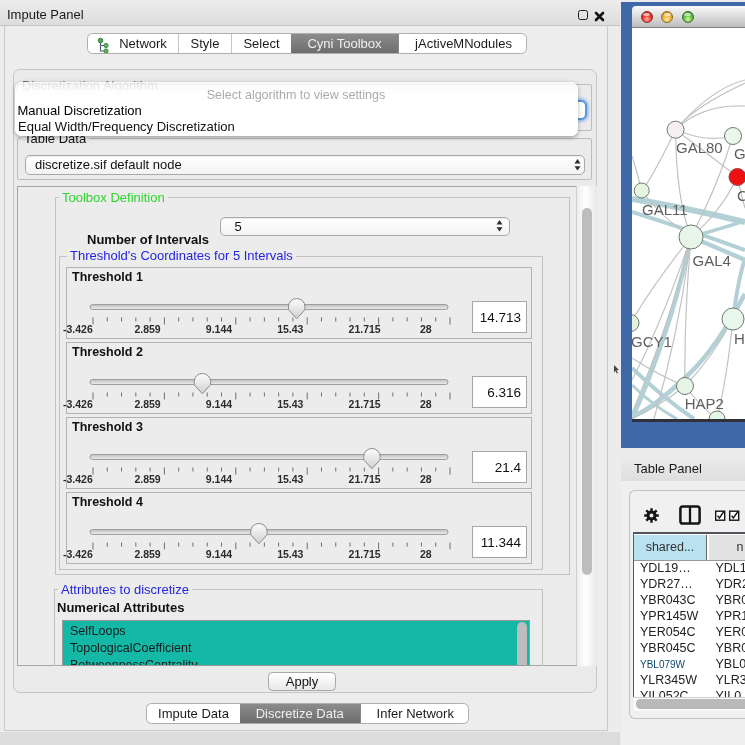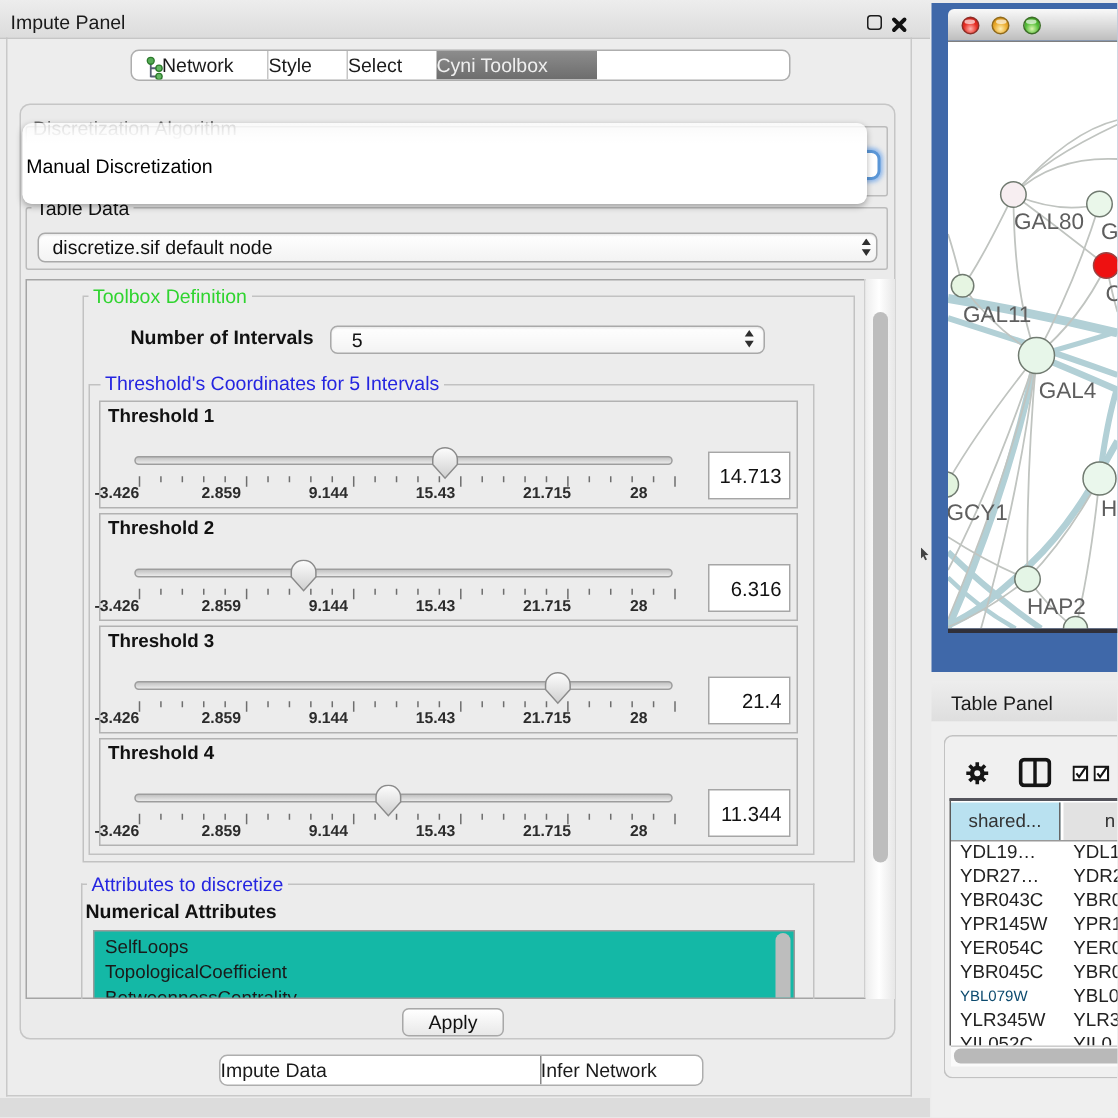--- a/index.html
+++ b/index.html
@@ -1,19 +1,19 @@
 <!DOCTYPE html>
 <html><head><meta charset="utf-8">
 <style>
 *{margin:0;padding:0;box-sizing:border-box}
 html,body{width:745px;height:745px;overflow:hidden}
 body{position:relative;background:#ececec;font-family:"Liberation Sans",sans-serif;-webkit-font-smoothing:antialiased}
 .ab{position:absolute}
 .t13{font-size:13px;color:#1a1a1a}
-.seg{position:absolute;top:0;height:100%;color:#1a1a1a;font-size:13px;line-height:20px}
+.seg{position:absolute;top:0;height:100%;text-align:center;color:#1a1a1a;font-size:13px;line-height:20px}
 .segsep{border-left:1px solid #c6c6c6}
 .dark{background:linear-gradient(#8c8c8c,#6d6d6d);color:#efefef}
 .gtitle{position:absolute;font-size:13px;padding:0 3px;background:#ececec;line-height:13px}
 .combo{position:absolute;background:linear-gradient(#ffffff,#f3f3f3);border:1px solid #a9a9a9;border-radius:5px;font-size:13px;color:#111;box-shadow:inset 0 1px 1px rgba(0,0,0,0.08)}
 .thr{position:absolute;left:66px;width:466px;height:72px;border:1px solid #b2b2b2;background:#ececec}
 .thrT{position:absolute;left:5px;top:2px;font-size:12.5px;font-weight:bold;color:#111}
 .vbox{position:absolute;left:405px;top:33px;width:55px;height:32px;background:#fff;border:1px solid #a6a6a6;font-size:13.5px;color:#111;text-align:right;line-height:31px;padding-right:5px}
 .tlab{position:absolute;top:55px;font-size:10.5px;font-weight:bold;color:#2b2b2b;width:60px;margin-left:-30px;text-align:left}
 </style></head><body>
 
@@ -22,45 +22,48 @@
 <div class="ab t13" style="left:7px;top:7px">Impute Panel</div>
 <div class="ab" style="left:577.5px;top:10px;width:10px;height:10px;border:1.8px solid #1c1c1c;border-radius:2.5px"></div>
 <svg class="ab" style="left:594px;top:10.5px" width="11" height="11">
     <path d="M2,2 L9,9 M9,2 L2,9" stroke="#111" stroke-width="2.6" stroke-linecap="round"></path>
   </svg>
 <div class="ab" style="left:87px;top:32.5px;width:440px;height:21px;background:#fff;border:1px solid #aeaeae;border-radius:5.5px;overflow:hidden">
 <div class="seg" style="left:0;width:90px;padding-left:20px">Network</div>
 <div class="seg segsep" style="left:90px;width:53px">Style</div>
 <div class="seg segsep" style="left:143px;width:60px">Select</div>
 <div class="seg dark" style="left:203px;width:107px">Cyni Toolbox</div>
+<div class="seg" style="left:310px;width:130px;border-left:1px solid #888">jActiveMNodules</div>
 <svg class="ab" style="left:8px;top:2.5px" width="16" height="18">
       <path d="M4.5,6 V15.5 M4.5,9.5 H9.5 M4.5,15 H9.5" stroke="#566075" stroke-width="1.2" fill="none"></path>
       <circle cx="4.5" cy="4.5" r="2.3" fill="#55ab55" stroke="#2d7a2d" stroke-width="0.9"></circle>
       <circle cx="10" cy="9.5" r="2.1" fill="#62b862" stroke="#2d7a2d" stroke-width="0.9"></circle>
       <circle cx="10" cy="15" r="2.1" fill="#62b862" stroke="#2d7a2d" stroke-width="0.9"></circle>
     </svg>
 </div>
 <div class="ab" style="left:13px;top:69px;width:584px;height:624px;background:#ebebeb;border:1px solid #c6c6c6;border-radius:7px"></div>
 <div class="ab" style="left:16.5px;top:84px;width:575px;height:47px;border:1px solid #bcbcbc;border-radius:2px"></div>
 <div class="ab" style="left:22px;top:78px;font-size:13px;color:#6e6e6e">Discretization Algorithm</div>
 <div class="ab" style="left:20px;top:99.5px;width:567px;height:20.5px;border-radius:6px;background:#fff;border:2px solid #5a96d6;box-shadow:0 0 3px 1.5px rgba(100,160,235,0.7)"></div>
 <div class="ab" style="left:16.5px;top:138px;width:575px;height:42px;border:1px solid #bcbcbc;border-radius:2px"></div>
 <div class="gtitle" style="left:21px;top:132px;color:#111;background:#ebebeb">Table Data</div>
 <div class="combo" style="left:25px;top:155px;width:560px;height:19.5px;line-height:18px;padding-left:9px">discretize.sif default node</div>
 <svg class="ab" style="left:574px;top:159px" width="7" height="12">
     <path d="M3.5,0 L6.5,4.4 H0.5 Z" fill="#2e2e2e"></path>
     <path d="M3.5,11.6 L6.5,7.2 H0.5 Z" fill="#2e2e2e"></path>
   </svg>
 <div class="ab" style="left:14.5px;top:82px;width:563px;height:53.5px;border-radius:6.5px;background:linear-gradient(180deg,rgba(255,255,255,0.72) 0px,rgba(255,255,255,0.93) 9px,#ffffff 14px);box-shadow:0 1.5px 4.5px rgba(0,0,0,0.3);z-index:30">
+<div style="position:absolute;left:0;top:6px;width:100%;text-align:center;font-size:12.5px;color:#ababab">Select algorithm to view settings</div>
 <div style="position:absolute;left:3px;top:20.5px;font-size:13px;font-weight:normal;color:#000">Manual Discretization</div>
+<div style="position:absolute;left:3.5px;top:36.5px;font-size:13px;color:#111">Equal Width/Frequency Discretization</div>
 </div>
 <div class="ab" style="left:16.5px;top:185.5px;width:580.5px;height:480.5px;background:#ececec;border:1px solid #a5a5a5"></div>
 <div class="ab" style="left:55px;top:197px;width:515px;height:378px;border:1px solid #c2c2c2"></div>
 <div class="gtitle" style="left:59px;top:191px;color:#2fd42f">Toolbox Definition</div>
-<div class="ab" style="left:87px;top:217px;font-size:13px;font-weight:bold;color:#111">Number of Intervals</div>
+<div class="ab" style="left:87px;top:232px;font-size:13px;font-weight:bold;color:#111">Number of Intervals</div>
 <div class="combo" style="left:219.5px;top:216.5px;width:290px;height:19.5px;line-height:18px;padding-left:14px">5</div>
 <svg class="ab" style="left:496px;top:220px" width="7" height="12">
     <path d="M3.5,0 L6.5,4.4 H0.5 Z" fill="#2e2e2e"></path>
     <path d="M3.5,11.6 L6.5,7.2 H0.5 Z" fill="#2e2e2e"></path>
   </svg>
 <div class="ab" style="left:59px;top:255.5px;width:484px;height:314px;border:1px solid #c2c2c2"></div>
 <div class="gtitle" style="left:67px;top:249px;color:#2525e0">Threshold's Coordinates for 5 Intervals</div>
 <svg width="0" height="0" style="position:absolute">
     <defs>
       <linearGradient id="trk" x1="0" y1="0" x2="0" y2="1">
@@ -241,20 +244,21 @@
 <div style="position:absolute;left:7px;top:20px;font-size:12.5px;color:#1a1a1a">TopologicalCoefficient</div>
 <div style="position:absolute;left:7px;top:37px;font-size:12.5px;color:#1a1a1a">BetweennessCentrality</div>
 <div style="position:absolute;right:2.5px;top:1.5px;width:10px;height:46px;background:#bdbdbd;border-radius:5px 5px 0 0"></div>
 </div>
 <div class="ab" style="left:576px;top:186px;width:1px;height:479px;background:#cfcfcf"></div>
 <div class="ab" style="left:577px;top:186px;width:19.5px;height:479.5px;background:linear-gradient(90deg,#ededed,#ffffff 45%,#e6e6e6)"></div>
 <div class="ab" style="left:582px;top:208px;width:10px;height:367px;background:#bdbdbd;border-radius:5px"></div>
 <div class="ab" style="left:268px;top:672px;width:68px;height:18.5px;background:linear-gradient(#ffffff,#e8e8e8);border:1px solid #a8a8a8;border-radius:4.5px;font-size:13px;color:#111;text-align:center;line-height:17px">Apply</div>
 <div class="ab" style="left:146px;top:702.5px;width:323px;height:21px;background:#fff;border:1px solid #aeaeae;border-radius:5.5px;overflow:hidden">
 <div class="seg" style="left:0;width:93px">Impute Data</div>
+<div class="seg dark" style="left:93px;width:119.5px">Discretize Data</div>
 <div class="seg" style="left:212.5px;width:110.5px;border-left:1px solid #888">Infer Network</div>
 </div>
 <div class="ab" style="left:0;top:732px;width:620px;height:13px;background:#dcdcdc"></div>
 <svg class="ab" style="left:613px;top:365px" width="8" height="9">
     <path d="M1,0 L6,5 L3.5,5.2 L5,8 L3.8,8.5 L2.5,5.8 L1,7.4 Z" fill="#444"></path>
   </svg>
 <div class="ab" style="left:620.5px;top:1.5px;width:124.5px;height:446px;background:#3f68a9"></div>
 <div class="ab" style="left:631.7px;top:5.5px;width:113.3px;height:22px;background:linear-gradient(#f9f9f9 0%,#d9d9d9 55%,#bdbdbd 100%);border-bottom:1px solid #7f7f7f;border-radius:4px 0 0 0"></div>
 <div class="ab" style="left:640.7px;top:11.1px;width:12px;height:12px;border-radius:50%;border:1px solid #8c2f28;background:radial-gradient(circle at 50% 72%,#ffb4ae 0%,#e62e24 50%,#c01611 100%)"></div>
 <div class="ab" style="left:643.2px;top:12.6px;width:7px;height:3.6px;border-radius:50%;background:rgba(255,255,255,0.65)"></div>

